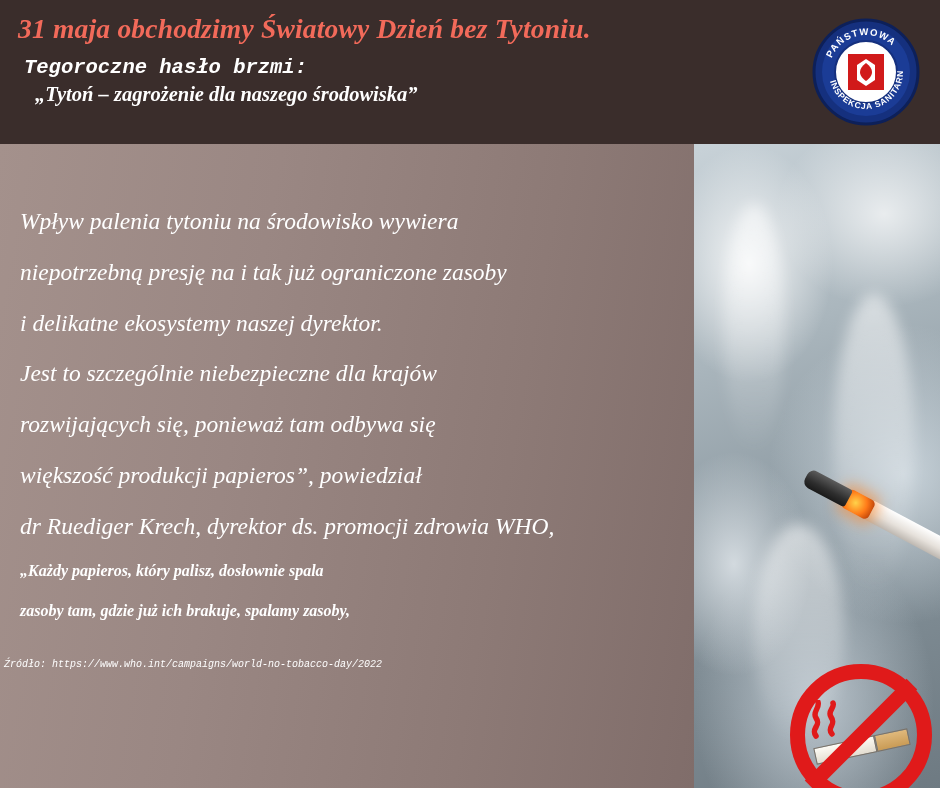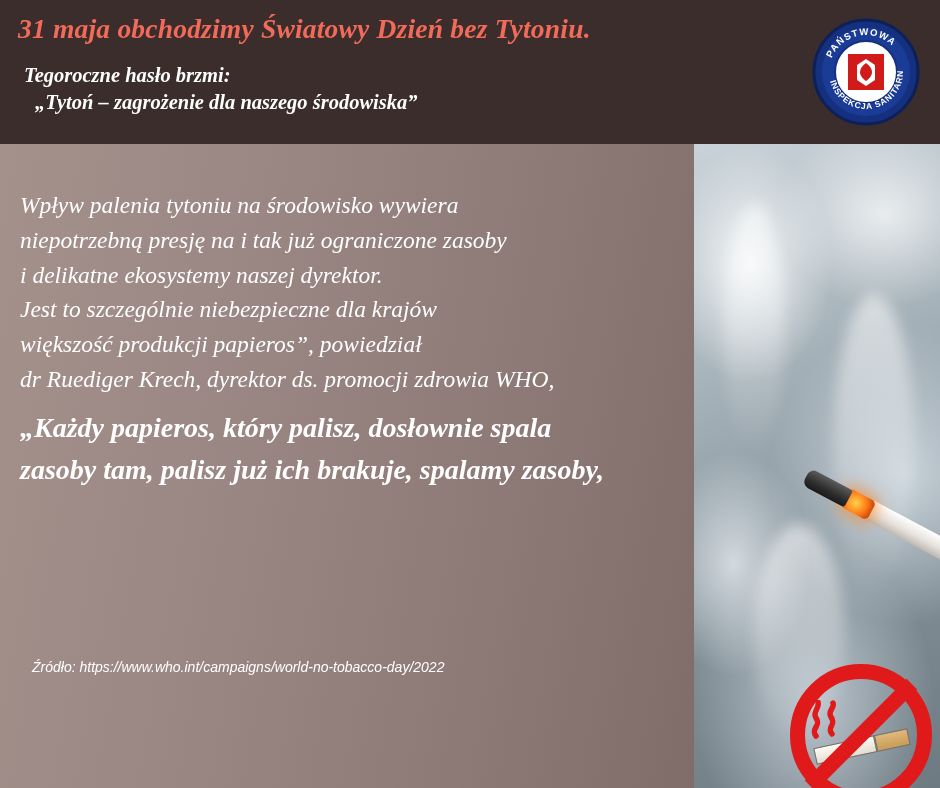--- a/index.html
+++ b/index.html
@@ -33,26 +33,26 @@
     font-style: italic;
     font-weight: bold;
     font-size: 27.5px;
     color: #f26a5a;
     letter-spacing: 0.2px;
     line-height: 1.1;
     margin: 0;
     white-space: nowrap;
   }
   .header-sub1 {
-    font-family: Liberation Serif, serif;
+    font-family: Liberation Mono, monospace;
     font-style: italic;
     font-weight: bold;
     font-size: 20.5px;
     color: #ffffff;
-    margin: 20px 0 0 6px;
+    margin: 12px 0 0 6px;
     line-height: 1.15;
   }
   .header-sub2 {
     font-family: "Liberation Serif", serif;
     font-style: italic;
     font-weight: bold;
     font-size: 20.5px;
     color: #ffffff;
     margin: 3px 0 0 17px;
     line-height: 1.15;
@@ -84,36 +84,37 @@
     box-sizing: border-box;
     padding: 44px 10px 0 20px;
   }
   .quote-line {
     font-family: "Liberation Serif", serif;
     font-style: italic;
     font-size: 23.5px;
     color: #ffffff;
     line-height: 1.48;
     white-space: nowrap;
+    margin-top: 16px;
   }
   .quote-line.bold {
     font-weight: bold;
-    font-size: 28px;
+    font-size: 16px;
     line-height: 1.5;
   }
   .quote-block-2 {
     margin-top: 10px;
   }
   .source {
     position: absolute;
-    left: 32px;
+    left: 4px;
     top: 515px;
-    font-family: Liberation Sans, sans-serif;
-    font-style: italic;
-    font-size: 14px;
+    font-family: Liberation Mono, monospace;
+    font-style: italic;
+    font-size: 10px;
     color: #ffffff;
     white-space: nowrap;
   }
 
   
   .photo-panel {
     position: absolute;
     left: 694px; top: 0;
     width: 246px;
     height: 644px;
@@ -253,27 +254,28 @@
 
   <div class="body-area">
 
     <div class="text-panel">
 
       <div class="quote-block-1">
         <div class="quote-line">Wpływ palenia tytoniu na środowisko wywiera</div>
         <div class="quote-line">niepotrzebną presję na i tak już ograniczone zasoby</div>
         <div class="quote-line">i delikatne ekosystemy naszej dyrektor.</div>
         <div class="quote-line">Jest to szczególnie niebezpieczne dla krajów</div>
+        <div class="quote-line">rozwijających się, ponieważ tam odbywa się</div>
         <div class="quote-line">większość produkcji papieros”, powiedział</div>
         <div class="quote-line">dr Ruediger Krech, dyrektor ds. promocji zdrowia WHO,</div>
       </div>
 
       <div class="quote-block-2">
         <div class="quote-line bold">„Każdy papieros, który palisz, dosłownie spala</div>
-        <div class="quote-line bold">zasoby tam, palisz już ich brakuje, spalamy zasoby,</div>
+        <div class="quote-line bold">zasoby tam, gdzie już ich brakuje, spalamy zasoby,</div>
       </div>
 
       <div class="source">Źródło: https://www.who.int/campaigns/world-no-tobacco-day/2022</div>
     </div>
 
     <div class="photo-panel">
       <div class="smoke"></div>
       <div class="smoke-streak" style="left:30px; top:60px; width:60px; height:250px;"></div>
       <div class="smoke-streak" style="left:140px; top:150px; width:80px; height:300px;"></div>
       <div class="smoke-streak" style="left:60px; top:380px; width:90px; height:220px;"></div>

